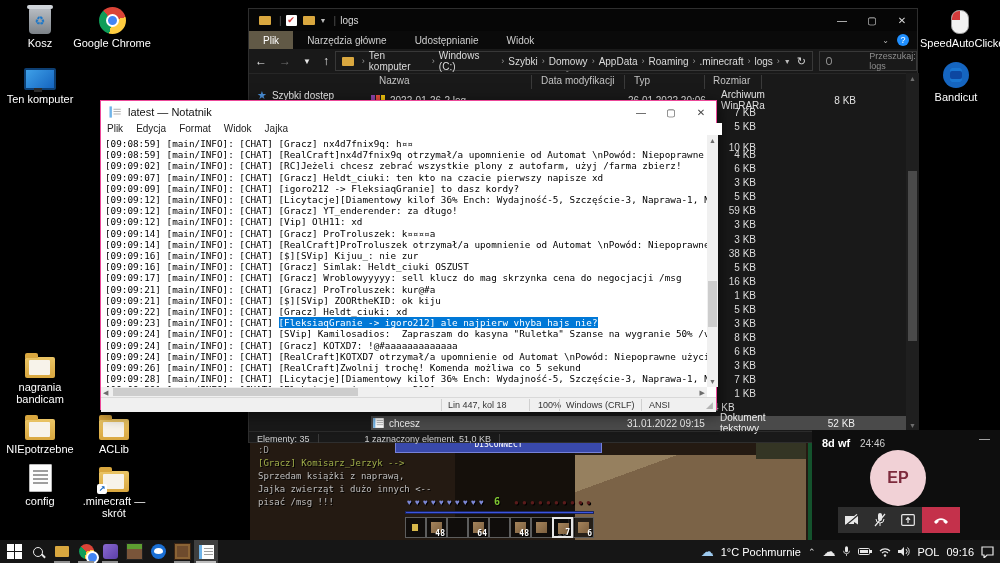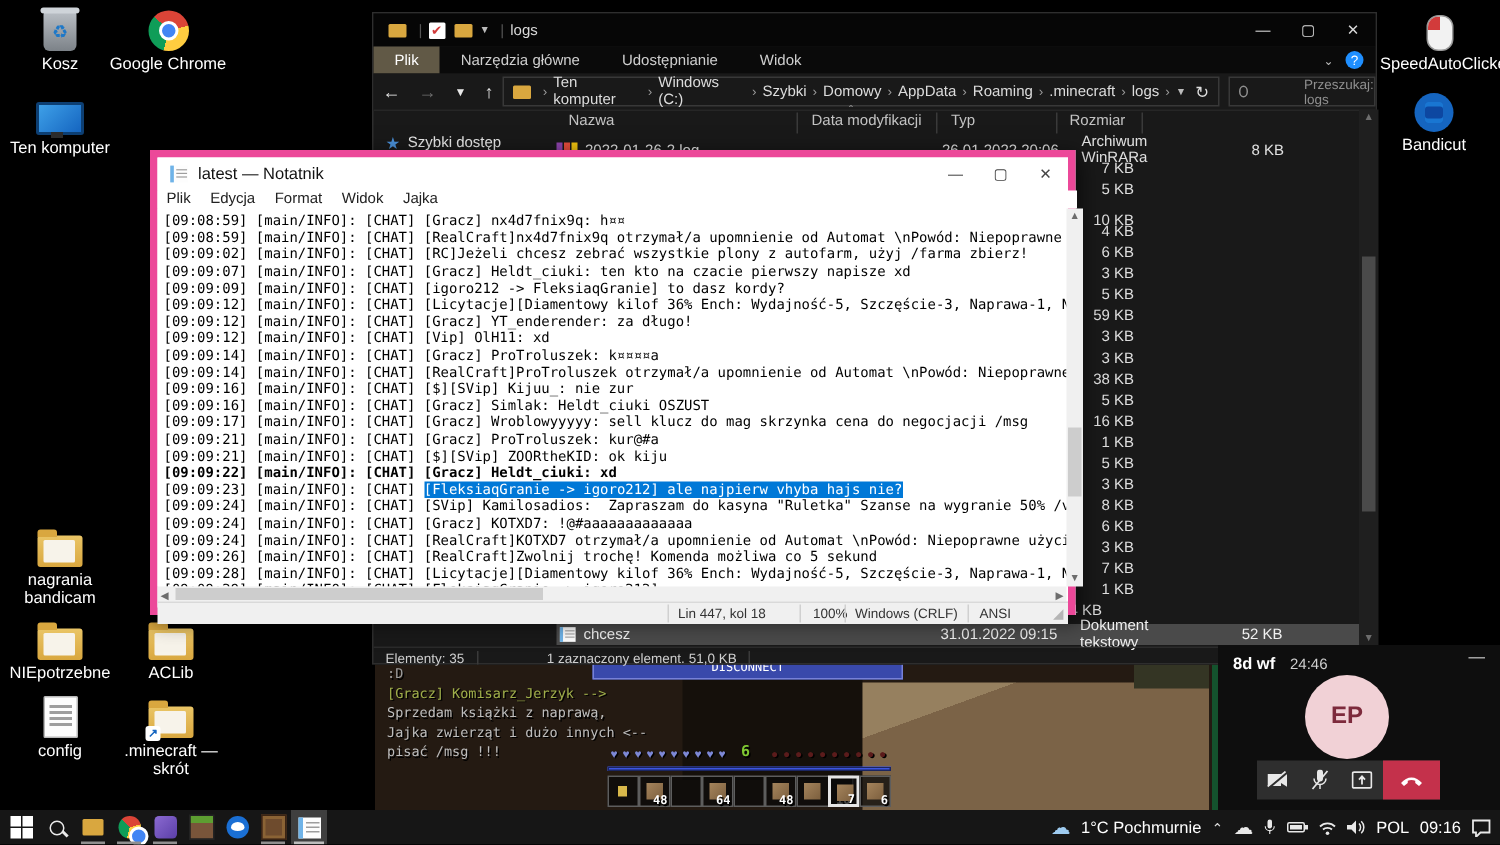--- a/index.html
+++ b/index.html
@@ -39,21 +39,21 @@
   .crumb-sep{color:#9a9a9a;margin:0 4px;font-size:9px;}
   .minifolder{width:12px;height:9px;background:#d9a73f;border-radius:1px;margin:0 4px 0 6px;}
   #exp-headers{left:122px;top:64px;width:420px;height:18px;color:#c3c3c3;font-size:10px;}
   .colsep{position:absolute;top:2px;width:1px;height:14px;background:#3a3a3a;}
   .exp-size{position:absolute;width:70px;text-align:right;color:#dedede;font-size:10px;}
   #exp-scroll{left:657px;top:64px;width:13px;height:358px;background:#1f1f1f;}
   #exp-status{left:0;top:422px;width:100%;height:13px;border-top:1px solid #2b2b2b;display:flex;align-items:center;color:#cfcfcf;font-size:9px;}
   .books{display:inline-flex;gap:1px;margin-right:5px;}
   .books i{width:4px;height:10px;display:inline-block;}
   
-  #notepad{left:100px;top:100px;width:617px;height:310px;background:#fff;border:5px solid #ec4899;box-shadow:2px 4px 14px rgba(0,0,0,.65);box-sizing:border-box;z-index:4;}
+  #notepad{left:100px;top:100px;width:617px;height:310px;background:#fff;border:1px solid #ec4899;box-shadow:2px 4px 14px rgba(0,0,0,.65);box-sizing:border-box;z-index:4;}
   #np-title{left:0;top:0;width:100%;height:22px;background:#fff;display:flex;align-items:center;font-size:11px;color:#111;}
   #np-menu{left:0;top:22px;width:100%;height:12px;background:#fff;display:flex;gap:13px;padding-left:6px;font-size:10px;color:#222;}
   #np-text{left:0;top:34px;width:606px;height:252px;background:#fff;overflow:hidden;font-family:"DejaVu Sans Mono","Liberation Mono",monospace;font-size:9.3px;color:#000;}
   .npline{position:absolute;left:4px;white-space:pre;}
   .npsel{background:#0078d7;color:#fff;}
   #np-vscroll{left:606px;top:34px;width:11px;height:252px;background:#f0f0f0;}
   #np-hscroll{left:0;top:286px;width:606px;height:10px;background:#f0f0f0;}
   .scroll-arrow{position:absolute;color:#6d6d6d;font-size:7px;}
   #np-status{left:0;top:296px;width:100%;height:14px;background:#f0f0f0;border-top:1px solid #d9d9d9;font-size:9px;color:#333;}
   .np-sep{position:absolute;top:1px;width:1px;height:12px;background:#d0d0d0;}
@@ -400,21 +400,21 @@
         <div class="npline" style="top: 59px;">[09:09:12] [main/INFO]: [CHAT] [Licytacje][Diamentowy kilof 36% Ench: Wydajność-5, Szczęście-3, Naprawa-1, Niezniszcz</div>
         <div class="npline" style="top: 70.2px;">[09:09:12] [main/INFO]: [CHAT] [Gracz] YT_enderender: za długo!</div>
         <div class="npline" style="top: 81.4px;">[09:09:12] [main/INFO]: [CHAT] [Vip] OlH11: xd</div>
         <div class="npline" style="top: 92.6px;">[09:09:14] [main/INFO]: [CHAT] [Gracz] ProTroluszek: k¤¤¤¤a</div>
         <div class="npline" style="top: 103.8px;">[09:09:14] [main/INFO]: [CHAT] [RealCraft]ProTroluszek otrzymał/a upomnienie od Automat \nPowód: Niepoprawne użycie</div>
         <div class="npline" style="top: 115px;">[09:09:16] [main/INFO]: [CHAT] [$][SVip] Kijuu_: nie zur</div>
         <div class="npline" style="top: 126.2px;">[09:09:16] [main/INFO]: [CHAT] [Gracz] Simlak: Heldt_ciuki OSZUST</div>
         <div class="npline" style="top: 137.4px;">[09:09:17] [main/INFO]: [CHAT] [Gracz] Wroblowyyyyy: sell klucz do mag skrzynka cena do negocjacji /msg</div>
         <div class="npline" style="top: 148.6px;">[09:09:21] [main/INFO]: [CHAT] [Gracz] ProTroluszek: kur@#a</div>
         <div class="npline" style="top: 159.8px;">[09:09:21] [main/INFO]: [CHAT] [$][SVip] ZOORtheKID: ok kiju</div>
-        <div class="npline" style="top: 171px; font-weight: bold;">[09:09:22] [main/INFO]: [CHAT] [Gracz] Heldt_ciuki: xd</div>
+        <div class="npline" style="top: 171px;">[09:09:22] [main/INFO]: [CHAT] [Gracz] Heldt_ciuki: xd</div>
         <div class="npline" style="top: 182.2px;"><span>[09:09:23] [main/INFO]: [CHAT] </span><span class="npsel">[FleksiaqGranie -&gt; igoro212] ale najpierw vhyba hajs nie?</span></div>
         <div class="npline" style="top: 193.4px;">[09:09:24] [main/INFO]: [CHAT] [SVip] Kamilosadios:  Zapraszam do kasyna "Ruletka" Szanse na wygranie 50% /vw kamil</div>
         <div class="npline" style="top: 204.6px;">[09:09:24] [main/INFO]: [CHAT] [Gracz] KOTXD7: !@#aaaaaaaaaaaaa</div>
         <div class="npline" style="top: 215.8px;">[09:09:24] [main/INFO]: [CHAT] [RealCraft]KOTXD7 otrzymał/a upomnienie od Automat \nPowód: Niepoprawne użycie chatu</div>
         <div class="npline" style="top: 227px;">[09:09:26] [main/INFO]: [CHAT] [RealCraft]Zwolnij trochę! Komenda możliwa co 5 sekund</div>
         <div class="npline" style="top: 238.2px;">[09:09:28] [main/INFO]: [CHAT] [Licytacje][Diamentowy kilof 36% Ench: Wydajność-5, Szczęście-3, Naprawa-1, Nieznisz</div>
         <div class="npline" style="top: 249.4px;">[09:09:29] [main/INFO]: [CHAT] [FleksiaqGranie -&gt; igoro212]</div>
       </div>
     <div id="np-vscroll" class="abs">
       <span class="scroll-arrow" style="left:2px;top:2px;">▲</span>

